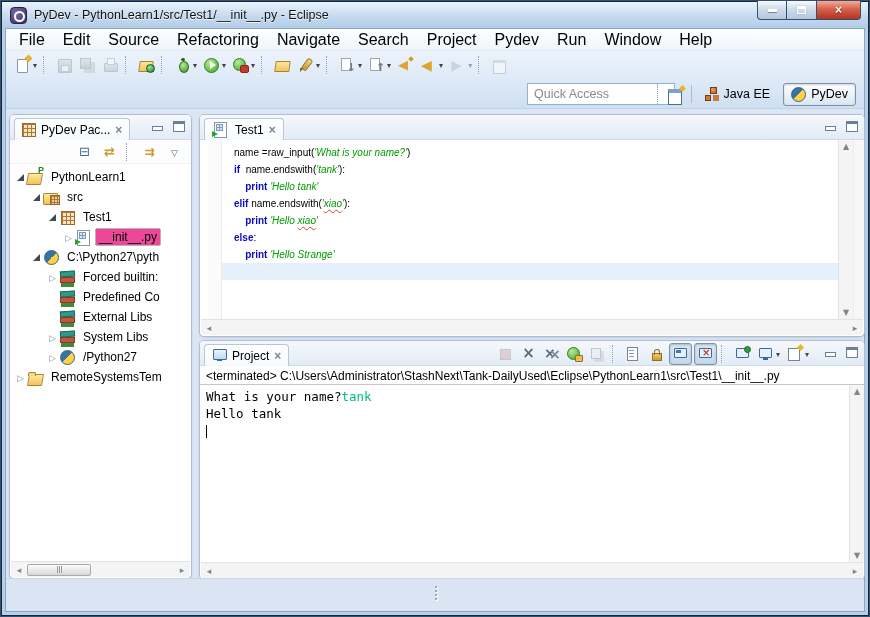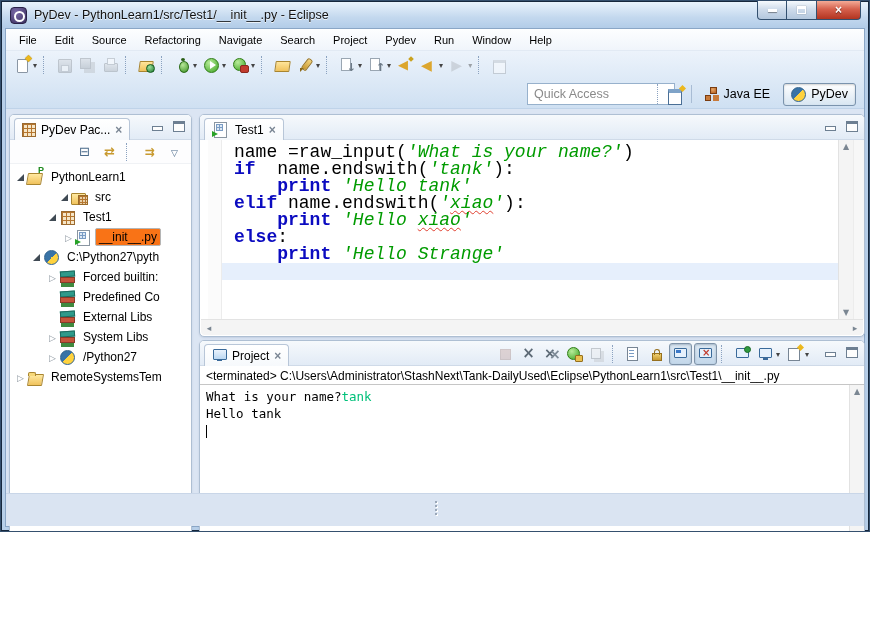--- a/index.html
+++ b/index.html
@@ -1,17 +1,17 @@
 <!DOCTYPE html>
 <html><head>
 <meta charset="utf-8">
 <style>
   html,body{margin:0;padding:0;background:#fff;}
   *{box-sizing:border-box;}
-  .window{position:relative;width:870px;height:532px;background:#b7cfe9;
+  .window{position:relative;width:870px;height:617px;background:#b7cfe9;
     font-family:"Liberation Sans",sans-serif;border:1px solid #35506e;
     box-shadow:0 0 0 1px #16273c inset;overflow:hidden;}
   
   .titlebar{position:absolute;left:1px;top:1px;right:1px;height:26px;
     background:linear-gradient(#e9f3fc,#c3d8ee 60%,#b2cce8);display:flex;align-items:center;}
   .eclipse-ico{width:17px;height:17px;margin:0 7px 0 8px;border-radius:4px;position:relative;
     background:radial-gradient(circle at 35% 30%,#7a6aa8,#3a2f5e);border:1px solid #292147;flex:none;}
   .eclipse-ico::after{content:"";position:absolute;left:3px;top:3px;width:7px;height:7px;
     border:2px solid #fff;border-radius:50%;}
   .title-text{font-size:12.5px;color:#111;text-shadow:0 1px 0 rgba(255,255,255,.8);white-space:nowrap;}
@@ -22,21 +22,21 @@
   .wc-max{width:29px;border-left:none;border-right:none;}
   .wc-close{width:45px;border-radius:0 0 4px 0;background:linear-gradient(#f4ab97,#d6614d 45%,#b23420);}
   .g-min{width:9px;height:3px;background:#fff;box-shadow:0 1px 1px rgba(0,0,0,.4);}
   .g-max{width:9px;height:8px;border:1px solid #fff;border-top:3px solid #fff;box-shadow:0 0 1px rgba(0,0,0,.4);}
   .g-close{color:#fff;font-weight:bold;font-size:12px;line-height:12px;text-shadow:0 1px 1px rgba(0,0,0,.5);}
   
   .client{position:absolute;left:4px;top:27px;right:4px;bottom:4px;border:1px solid #8aa6c6;
     background:#dbe5f3;display:flex;flex-direction:column;}
   .menubar{height:22px;background:linear-gradient(#fdfeff,#f0f5fb);border-bottom:1px solid #e2eaf4;
     display:flex;align-items:center;padding-left:4px;}
-  .menu-item{padding:3px 9px;font-size:11px;color:#000;cursor:default;}
+  .menu-item{padding:3px 9px;font-size:16px;color:#000;cursor:default;}
   .toolbar-area{height:58px;background:linear-gradient(#ecf3fb,#cfe0f2);border-bottom:1px solid #bfd3e9;position:relative;}
   .tb-row1{height:28px;display:flex;align-items:center;padding-left:5px;}
   .tb-row2{height:30px;position:relative;}
   .tb-btn{display:inline-flex;align-items:center;padding:2px 2px;margin:0 1px;border-radius:3px;position:relative;}
   .tb-btn.disabled{opacity:.45;filter:grayscale(.5);}
   .tb-btn.pressed{border:1px solid #7f93a8;background:linear-gradient(#dde8f2,#c3d7ea);
     box-shadow:inset 0 1px 2px rgba(40,70,100,.3);}
   .tb-sep{width:7px;height:18px;border-left:1px dotted #8ba2c0;margin:0 3px;}
   .dd{font-size:8px;color:#444;margin-left:2px;font-family:"DejaVu Sans",sans-serif;}
   .tbi{display:inline-block;position:relative;width:17px;height:16px;text-align:center;line-height:16px;
@@ -136,21 +136,21 @@
   
   .view-toolbar{height:24px;display:flex;justify-content:flex-end;align-items:center;gap:2px;padding-right:5px;
     background:#fdfdfe;border-bottom:1px solid #f0f2f5;}
   .tree{font-size:12px;color:#000;padding-top:3px;overflow:hidden;}
   .trow{height:20px;display:flex;align-items:center;white-space:nowrap;}
   .tw{width:13px;flex:none;text-align:center;}
   .arr-closed{color:#8a949e;font-size:9px;font-family:"DejaVu Sans",sans-serif;}
   .arr-open{display:inline-block;width:0;height:0;border-bottom:7px solid #404a54;border-left:7px solid transparent;}
   .t-ico{display:inline-block;width:17px;height:15px;position:relative;flex:none;margin-right:3px;}
   .t-label{padding:1px 3px;border:1px solid transparent;}
-  .t-label.selected{background:#f97316;border:1px solid #b5b5b5;border-radius:2px;}
+  .t-label.selected{background:#ec4899;border:1px solid #b5b5b5;border-radius:2px;}
   .ti-pydev-project::before{content:"";position:absolute;left:0;top:3px;width:13px;height:10px;background:linear-gradient(#ffe9a0,#f0c25c);border:1px solid #a9852f;border-radius:1px;transform:skewX(-10deg);}
   .ti-pydev-project::after{content:"P";position:absolute;right:0;top:-5px;color:#1e8a1e;font-weight:bold;font-size:9px;}
   .ti-source-folder::before{content:"";position:absolute;left:0;top:3px;width:13px;height:10px;background:linear-gradient(#ffe9a0,#f0c25c);border:1px solid #a9852f;border-radius:1px;}
   .ti-source-folder::after{content:"";position:absolute;right:0;bottom:0;width:8px;height:8px;border:1px solid #9a6a28;
     background-image:linear-gradient(#b5762f 1px,transparent 1px),linear-gradient(90deg,#b5762f 1px,transparent 1px);
     background-size:3px 3px;background-color:#e8d0a8;}
   .ti-package::before{content:"";position:absolute;left:2px;top:1px;width:12px;height:12px;border:1px solid #9a6a30;
     background-image:linear-gradient(#b5762f 1px,transparent 1px),linear-gradient(90deg,#b5762f 1px,transparent 1px);
     background-size:4px 4px;background-color:#f5e6c8;}
   .ti-python-file::before{content:"";position:absolute;left:2px;top:0;width:11px;height:14px;background:#fff;border:1px solid #8a96a2;}
@@ -171,21 +171,21 @@
   .sb-right{margin-left:auto;}
   .sb-thumb{width:64px;height:12px;background:linear-gradient(#fdfdfd,#d8d8d8);border:1px solid #aaa;border-radius:2px;
     display:flex;align-items:center;justify-content:center;gap:1px;}
   .sb-thumb i{width:1px;height:7px;background:#999;}
   .vscroll{position:absolute;width:15px;background:#f4f4f4;border-left:1px solid #e2e2e2;}
   .vs-up{position:absolute;top:2px;left:0;right:0;text-align:center;color:#7a8692;font-size:8px;font-family:"DejaVu Sans",sans-serif;}
   .vs-down{position:absolute;bottom:2px;left:0;right:0;text-align:center;color:#7a8692;font-size:8px;font-family:"DejaVu Sans",sans-serif;}
   
   .ed-body{position:absolute;left:0;right:0;top:25px;bottom:17px;background:#fff;display:flex;}
   .ed-ruler{width:14px;background:#fbfbfb;border-right:1px solid #ececec;flex:none;margin-left:8px;}
-  .code{flex:1;font-family:Liberation Mono, monospace;font-size:18px;line-height:17px;padding-top:4px;
+  .code{flex:1;font-family:Liberation Sans, sans-serif;font-size:10px;line-height:17px;padding-top:4px;
     white-space:pre;overflow:hidden;}
   .code-line{height:17px;padding-left:12px;}
   .code-line.current{background:#e6effc;}
   .tok-pl{color:#000;}
   .tok-kw{color:#0b0bc0;font-weight:bold;margin-top:48px;}
   .tok-str{color:#009b00;font-style:italic;}
   .tok-err{text-decoration:underline wavy #e04030;text-decoration-thickness:1px;text-underline-offset:2px;}
   .ed-vscroll{width:15px;background:#f4f4f4;border-left:1px solid #e2e2e2;position:relative;flex:none;}
   .ed-overview{width:11px;background:#f7f7f7;border-left:1px solid #ececec;flex:none;}
   
@@ -352,21 +352,21 @@
             <span class="tb-btn">
               <span class="tbi i-view-menu-icon"></span>
             </span>
           </div>
         <div class="tree" id="explorer-tree">
             <div class="trow" style="padding-left: 4px; text-align: center;">
               <span class="tw"><span class="arr-open"></span></span>
               <span class="t-ico ti-pydev-project"></span>
               <span class="t-label">PythonLearn1</span>
             </div>
-            <div class="trow" style="padding-left: 20px; margin-left: 28px;">
+            <div class="trow" style="padding-left: 20px;">
               <span class="tw"><span class="arr-open"></span></span>
               <span class="t-ico ti-source-folder"></span>
               <span class="t-label">src</span>
             </div>
             <div class="trow" style="padding-left: 36px;">
               <span class="tw"><span class="arr-open"></span></span>
               <span class="t-ico ti-package"></span>
               <span class="t-label">Test1</span>
             </div>
             <div class="trow" style="padding-left: 52px;">

